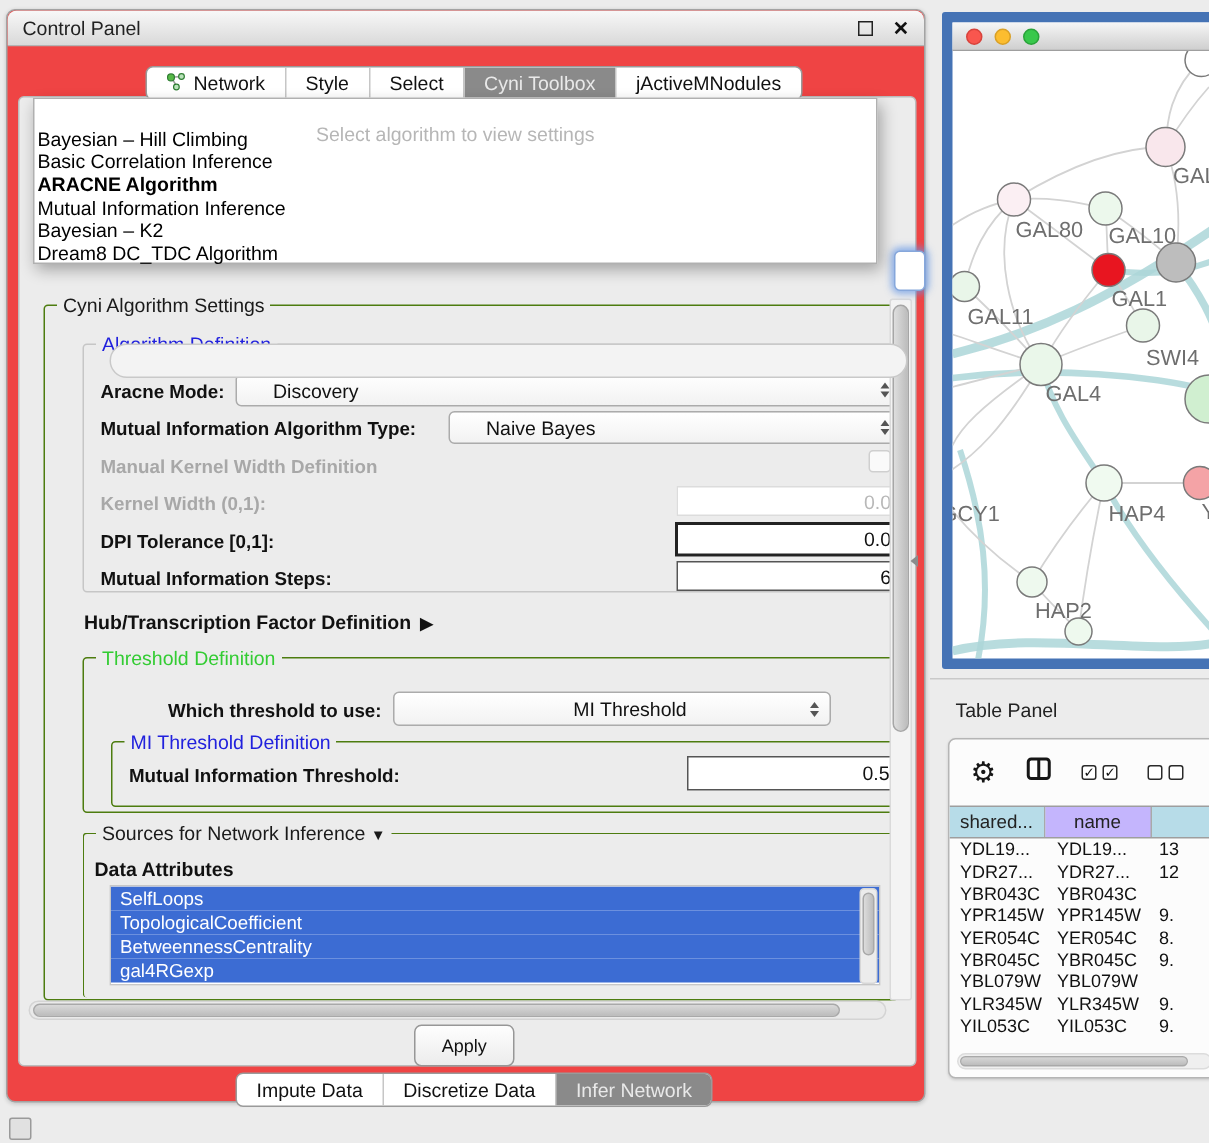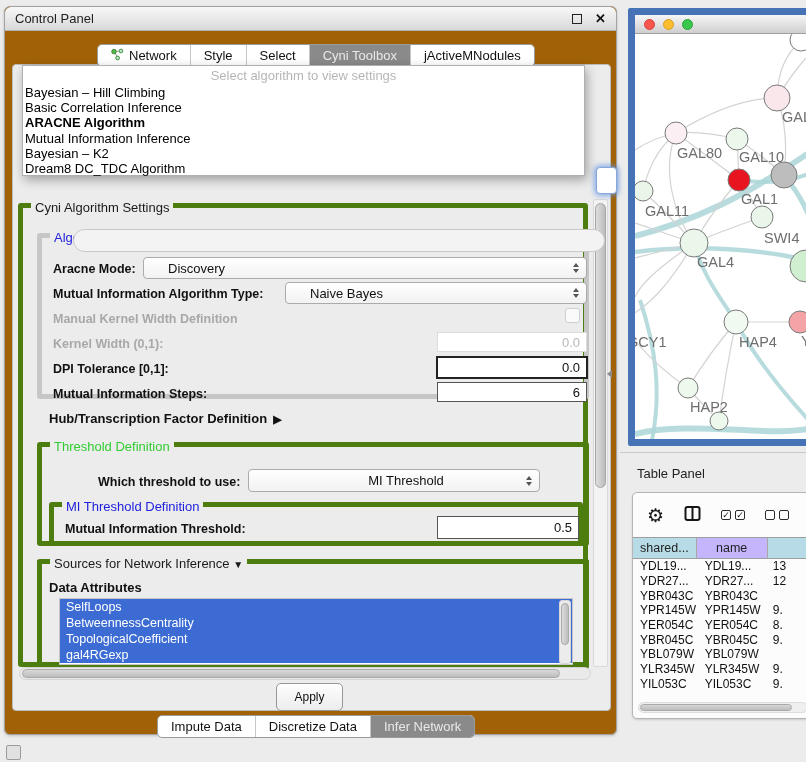--- a/index.html
+++ b/index.html
@@ -1,21 +1,21 @@
 <!DOCTYPE html>
 <html><head>
 <meta charset="utf-8">
 <style>
   * { margin:0; padding:0; box-sizing:border-box; }
   html,body { width:806px; height:762px; overflow:hidden; background:#ececec;
               font-family:"Liberation Sans", sans-serif; position:relative; }
 
   
   .cp { position:absolute; left:4px; top:6px; width:613px; height:729px;
-        background:#a16207; border:1px solid #a3a3a3; border-radius:6px;
+        background:#ef4444; border:1px solid #a3a3a3; border-radius:6px;
         box-shadow:0 1px 3px rgba(0,0,0,.18); }
   .cp-titlebar { height:24px; background:linear-gradient(#f8f8f8,#d9d9d9);
         border-bottom:1px solid #b3b3b3; border-radius:6px 6px 0 0;
         display:flex; align-items:center; padding:0 10px; }
   .cp-title { flex:1; font-size:13px; color:#222; }
   .float-btn { width:10px; height:10px; border:1.5px solid #222; margin-right:13px; background:transparent; }
   .close-btn { font-size:13px; font-weight:700; color:#111; line-height:10px; }
 
   .tabstrip { position:absolute; display:inline-flex; background:#fff;
         border:1px solid #9a9a9a; border-radius:5px; overflow:hidden; z-index:6; height:23px; }
@@ -25,32 +25,32 @@
         color:#111; border-left:1px solid #c6c6c6; white-space:nowrap; cursor:default;text-align:right; }
   .tab:first-child { border-left:none; }
   .tab.selected { background:#8a8a8a; color:#e9e9e9; }
 
   .main-panel { position:absolute; left:7px; top:57px; width:599px; height:647px;
         background:#ececec; border:1px solid #bcbcbc; border-radius:4px; }
 
   
   .popup { position:absolute; left:17px; top:58px; width:563px; height:111px; background:#fff;
         border:1px solid #b0b0b0; box-shadow:2px 4px 10px rgba(0,0,0,.32); z-index:30; }
-  .popup-hint { text-align:center; color:#b6b6b6; font-size:13px; height:19px; padding-top:2px; }
+  .popup-hint { text-align:center; color:#b6b6b6; font-size:13px; height:19px; padding-top:16px; }
   .popup-item { font-size:13px; line-height:15.2px; padding-left:2px; color:#000; }
   .popup-item.hl { font-weight:700; }
 
   .ghost-combo { position:absolute; left:60px; top:164px; width:532px; height:23px;
         border-radius:12px; border:1px solid #c9c9c9; background:#f3f3f3; z-index:4; }
   .focus-combo-frag { position:absolute; left:583px; top:102px; width:21px; height:27px;
         border-radius:4px; background:#fff; border:1px solid #86a7db;
         box-shadow:0 0 5px 2px rgba(100,150,230,.7); z-index:4; }
 
   
-  .groupbox { position:absolute; border:5px solid #4d7c0f; border-radius:3px; }
+  .groupbox { position:absolute; border:1px solid #4d7c0f; border-radius:3px;margin-left:11px; }
   .legend { position:absolute; top:-8px; left:8px; background:#ececec; padding:0 4px;
         font-size:13px; color:#1a1a1a; white-space:nowrap; }
   .legend.blue  { color:#2121dd; }
   .legend.green { color:#33cc33; }
 
   .flabel { position:absolute; font-size:12.5px; font-weight:700; color:#111; white-space:nowrap; }
   .flabel.disabled { color:#a8a8a8; }
 
   .combo { position:absolute; background:linear-gradient(#ffffff,#f2f2f2);
         border:1px solid #ababab; border-radius:4px; font-size:13px; color:#111;
@@ -222,22 +222,22 @@
 
       <div class="groupbox" style="left:14px; top:351px; width:552px; height:110px; border-bottom:none;">
         <span class="legend">
           <span>Sources for Network Inference</span>
           <span style="font-size:10px;">▼</span>
         </span>
         <span class="flabel" style="left:7px; top:16px; font-size:13px;">Data Attributes</span>
         <div class="attr-list" style="left:17px; top:34px; width:514px; height:67px;">
           <div id="attr-items">
               <div class="attr-item">SelfLoops</div>
+              <div class="attr-item">TopologicalCoefficient</div>
               <div class="attr-item">BetweennessCentrality</div>
-              <div class="attr-item">TopologicalCoefficient</div>
               <div class="attr-item">gal4RGexp</div>
             </div>
           <div class="inner-vscroll">
             <div class="inner-vthumb"></div>
           </div>
         </div>
       </div>
     </div>
 
     <div class="vscroll">

